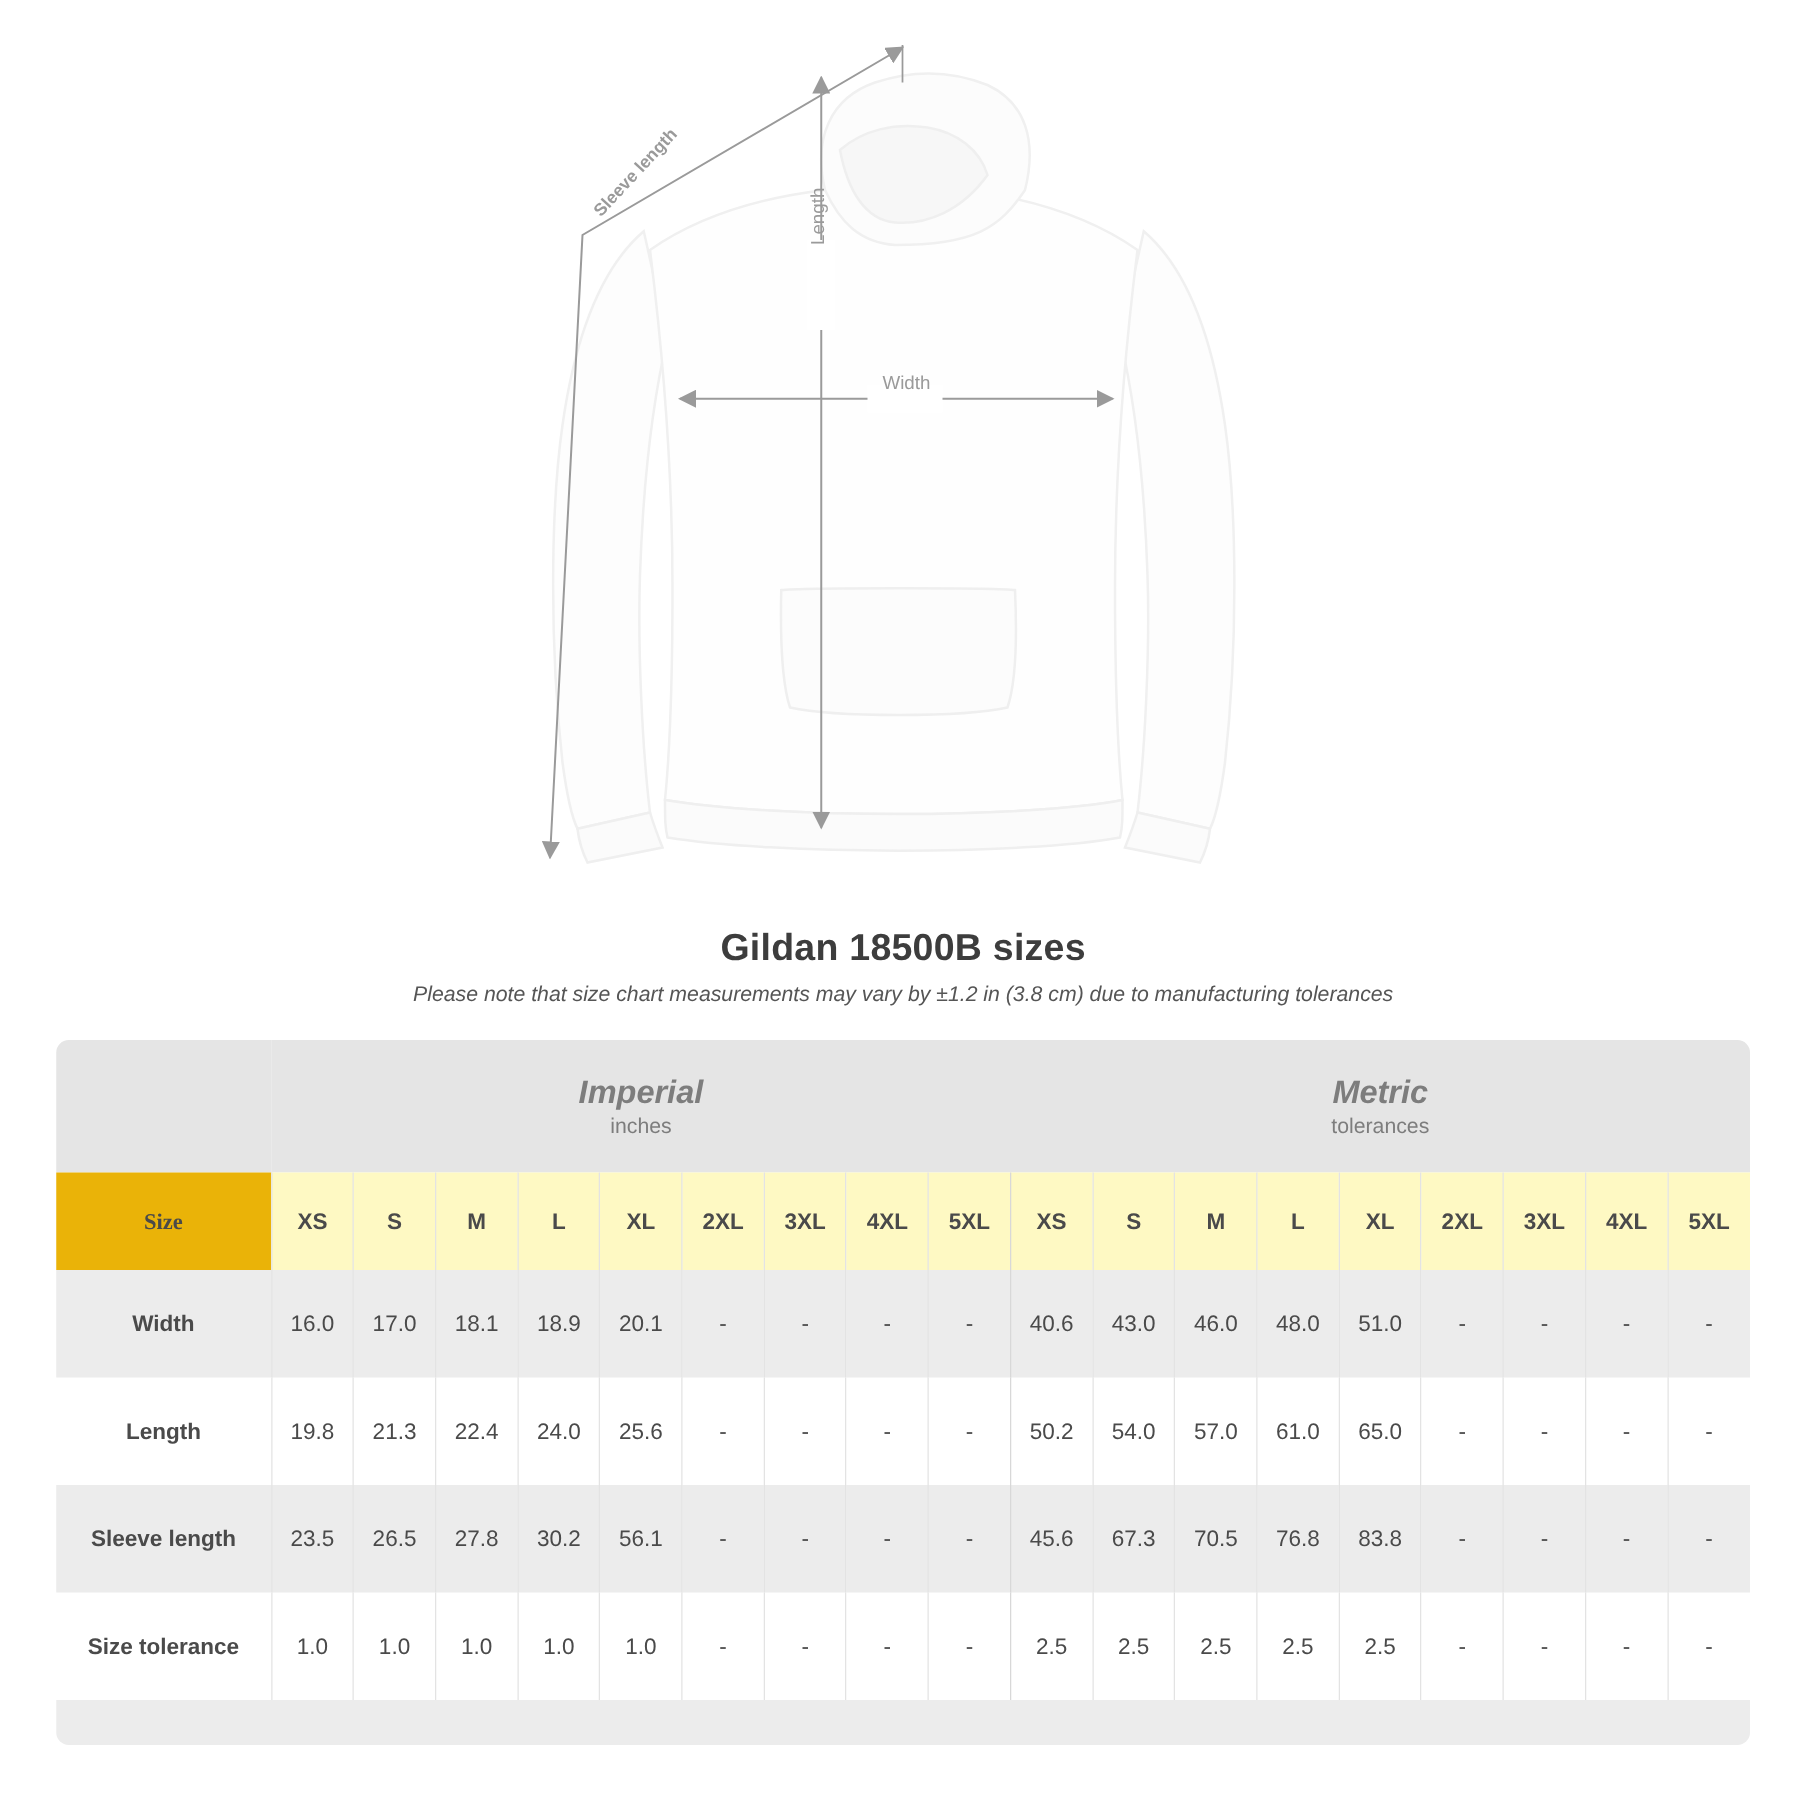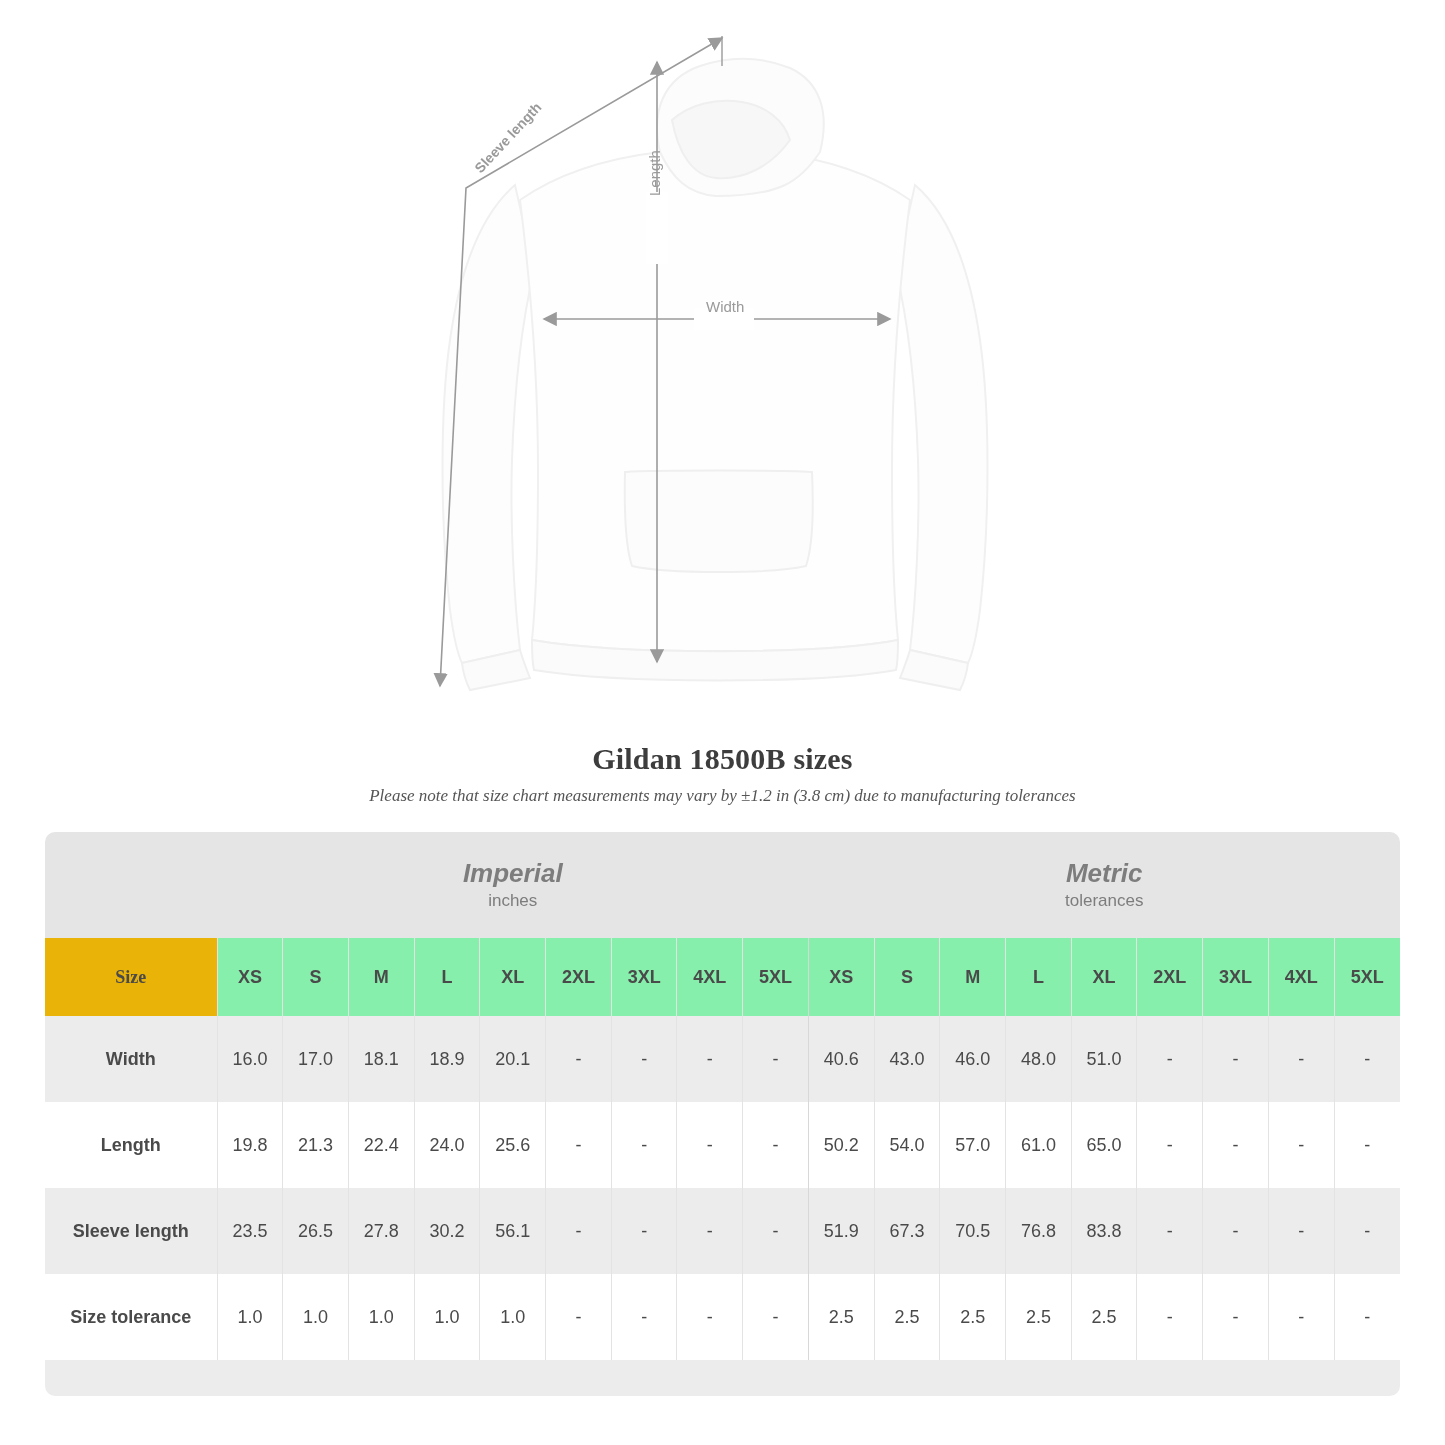--- a/index.html
+++ b/index.html
@@ -54,21 +54,20 @@
     transform: rotate(-47deg);
     transform-origin: left bottom;
     font-weight: bold;
     font-size: 14px;
   }
 
   
   .title-block {
     text-align: center;
     margin-top: 22px;
-    font-family: Liberation Serif, serif;
   }
   .chart-title {
     font-size: 30px;
     font-weight: bold;
     color: #3d3d3d;
     margin: 0 0 10px 0;
     letter-spacing: 0.2px;
   }
   .chart-note {
     font-size: 17px;
@@ -112,21 +111,21 @@
   .unit-unit {
     font-size: 17px;
     color: #7d7d7d;
     line-height: 1.4;
   }
   .head-row td {
     height: 76px;
     font-size: 18px;
     font-weight: bold;
     color: #4a4a4a;
-    background: #86efac;
+    background: #fef9c3;
   }
   .head-row td.rowlabel {
     background: #eab308;
     font-family: Liberation Serif, serif;
   }
   tr.data-row td {
     height: 84px;
     font-size: 18px;
     color: #4a4a4a;
   }
@@ -333,21 +332,21 @@
           <td class="rowlabel">Sleeve length</td>
           <td class="cellsep">23.5</td>
           <td class="cellsep">26.5</td>
           <td class="cellsep">27.8</td>
           <td class="cellsep">30.2</td>
           <td class="cellsep">56.1</td>
           <td class="cellsep">-</td>
           <td class="cellsep">-</td>
           <td class="cellsep">-</td>
           <td class="cellsep">-</td>
-          <td class="vline">51.9</td>
+          <td class="vline">45.6</td>
           <td class="cellsep">67.3</td>
           <td class="cellsep">70.5</td>
           <td class="cellsep">76.8</td>
           <td class="cellsep">83.8</td>
           <td class="cellsep">-</td>
           <td class="cellsep">-</td>
           <td class="cellsep">-</td>
           <td class="cellsep">-</td>
         </tr>
 

